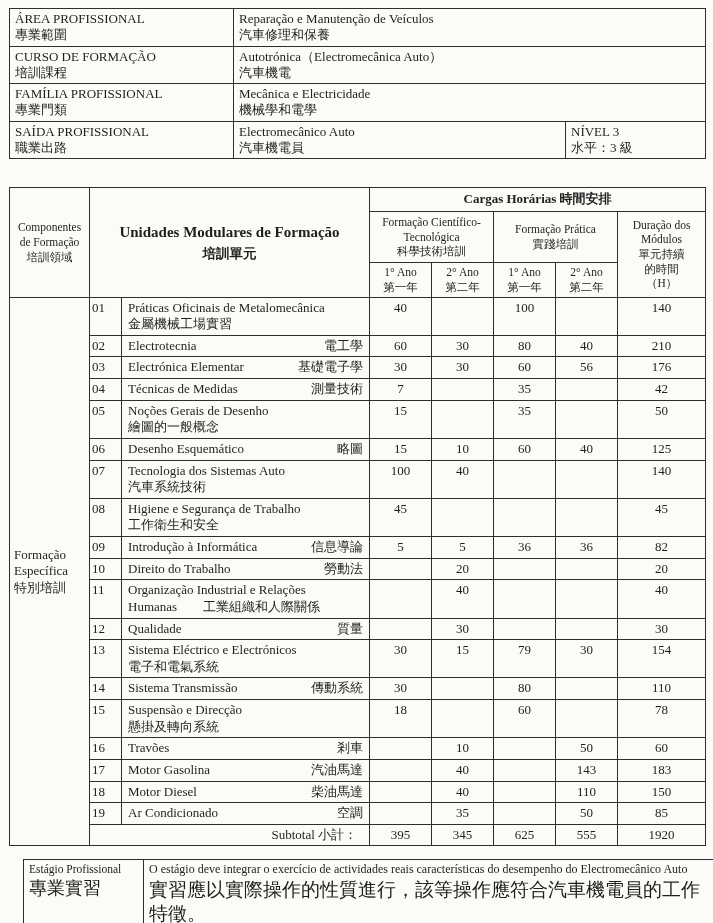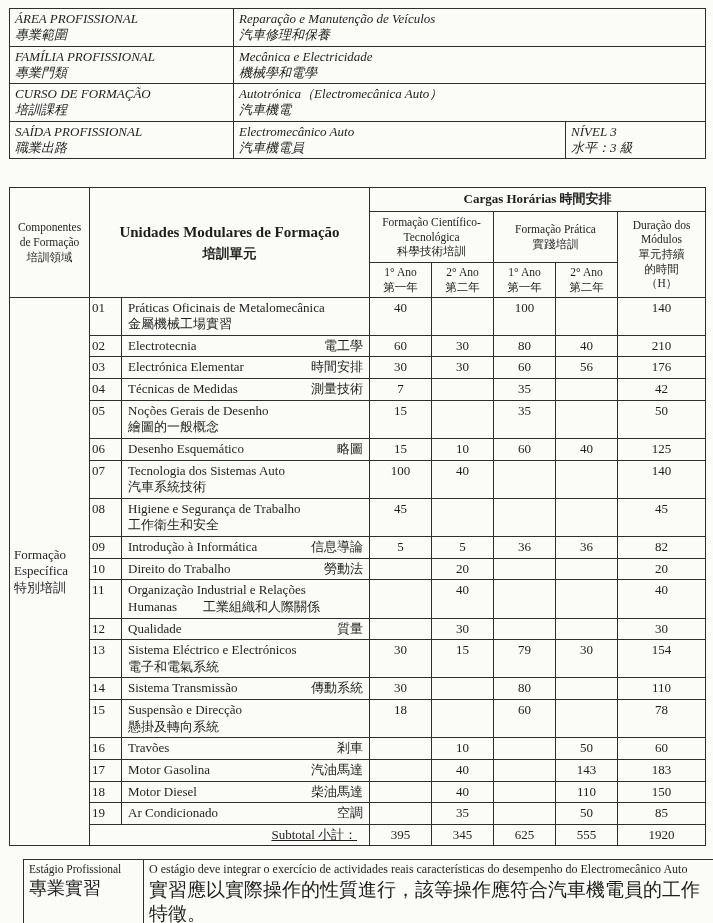--- a/index.html
+++ b/index.html
@@ -18,41 +18,41 @@
     padding: 2px 5px;
     vertical-align: top;
     text-align: left;
     font-weight: normal;
     font-size: 13px;
     line-height: 1.28;
   }
   .prewrap { white-space: pre-line; }
 
   
-  .info-table td div { line-height: 1.25; font-style: italic; }
+  .info-table td div { line-height: 1.25; }
   .info-label-pt, .info-value-pt, .level-pt { font-size: 13px; }
   .info-label-zh, .info-value-zh, .level-zh { font-size: 13px; }
 
   
   .main-table { margin-top: 28px; }
   .main-table thead th { text-align: center; vertical-align: middle; }
   .comp-h { font-size: 11.5px; text-align: left; padding: 2px 5px; }
   .units-pt { font-weight: bold; font-size: 15px; }
   .units-zh { font-weight: bold; font-size: 13.5px; margin-top: 3px; }
   .cargas-h { font-size: 13px; height: 24px; font-weight: bold; }
   .sub-h { font-size: 11.5px; padding: 3px 2px; }
   .yr-h { font-size: 11.5px; padding: 2px 1px; }
 
   .comp { vertical-align: middle; font-size: 13px; padding: 16px 4px; }
   .num { text-align: left; padding: 2px 2px; }
   .val { text-align: center; }
   .name { padding: 2px 6px; }
   .nm1 { display: flex; justify-content: space-between; }
   .nm2 { display: flex; gap: 26px; }
-  .subl { text-align: right; padding-right: 12px; text-decoration: underline; }
+  .subl { text-align: right; padding-right: 12px; }
 
   
   .estagio-table { margin-top: 13px; margin-left: 14px; }
   .es-pt { font-size: 11.5px; }
   .es-zh { font-size: 18px; }
   .es-tpt { font-size: 12px; white-space: nowrap; overflow: hidden; }
   .es-tzh { font-size: 19px; }
 
   
   .prova {
@@ -81,36 +81,36 @@
           <div class="info-label-pt">ÁREA PROFISSIONAL</div>
           <div class="info-label-zh">專業範圍</div>
         </td>
         <td colspan="2">
           <div class="info-value-pt">Reparação e Manutenção de Veículos</div>
           <div class="info-value-zh">汽車修理和保養</div>
         </td>
       </tr>
       <tr>
         <td>
+          <div class="info-label-pt">CURSO DE FORMAÇÃO</div>
+          <div class="info-label-zh">培訓課程</div>
+        </td>
+        <td colspan="2">
+          <div class="info-value-pt">Autotrónica（Electromecânica Auto）</div>
+          <div class="info-value-zh">汽車機電</div>
+        </td>
+      </tr>
+      <tr>
+        <td>
           <div class="info-label-pt">FAMÍLIA PROFISSIONAL</div>
           <div class="info-label-zh">專業門類</div>
         </td>
         <td colspan="2">
           <div class="info-value-pt">Mecânica e Electricidade</div>
           <div class="info-value-zh">機械學和電學</div>
-        </td>
-      </tr>
-      <tr>
-        <td>
-          <div class="info-label-pt">CURSO DE FORMAÇÃO</div>
-          <div class="info-label-zh">培訓課程</div>
-        </td>
-        <td colspan="2">
-          <div class="info-value-pt">Autotrónica（Electromecânica Auto）</div>
-          <div class="info-value-zh">汽車機電</div>
         </td>
       </tr>
       <tr>
         <td>
           <div class="info-label-pt">SAÍDA PROFISSIONAL</div>
           <div class="info-label-zh">職業出路</div>
         </td>
         <td>
           <div class="info-value-pt">Electromecânico Auto</div>
           <div class="info-value-zh">汽車機電員</div>
@@ -206,21 +206,21 @@
       <td class="val">30</td>
       <td class="val">80</td>
       <td class="val">40</td>
       <td class="val">210</td>
     </tr>
         <tr>
       <td class="num">03</td>
       <td class="name">
         <div class="nm1">
           <span>Electrónica Elementar</span>
-          <span class="zhr">時間安排</span>
+          <span class="zhr">基礎電子學</span>
         </div>
         <div class="nm2">
           
           
         </div>
       </td>
       <td class="val">30</td>
       <td class="val">30</td>
       <td class="val">60</td>
       <td class="val">56</td>

